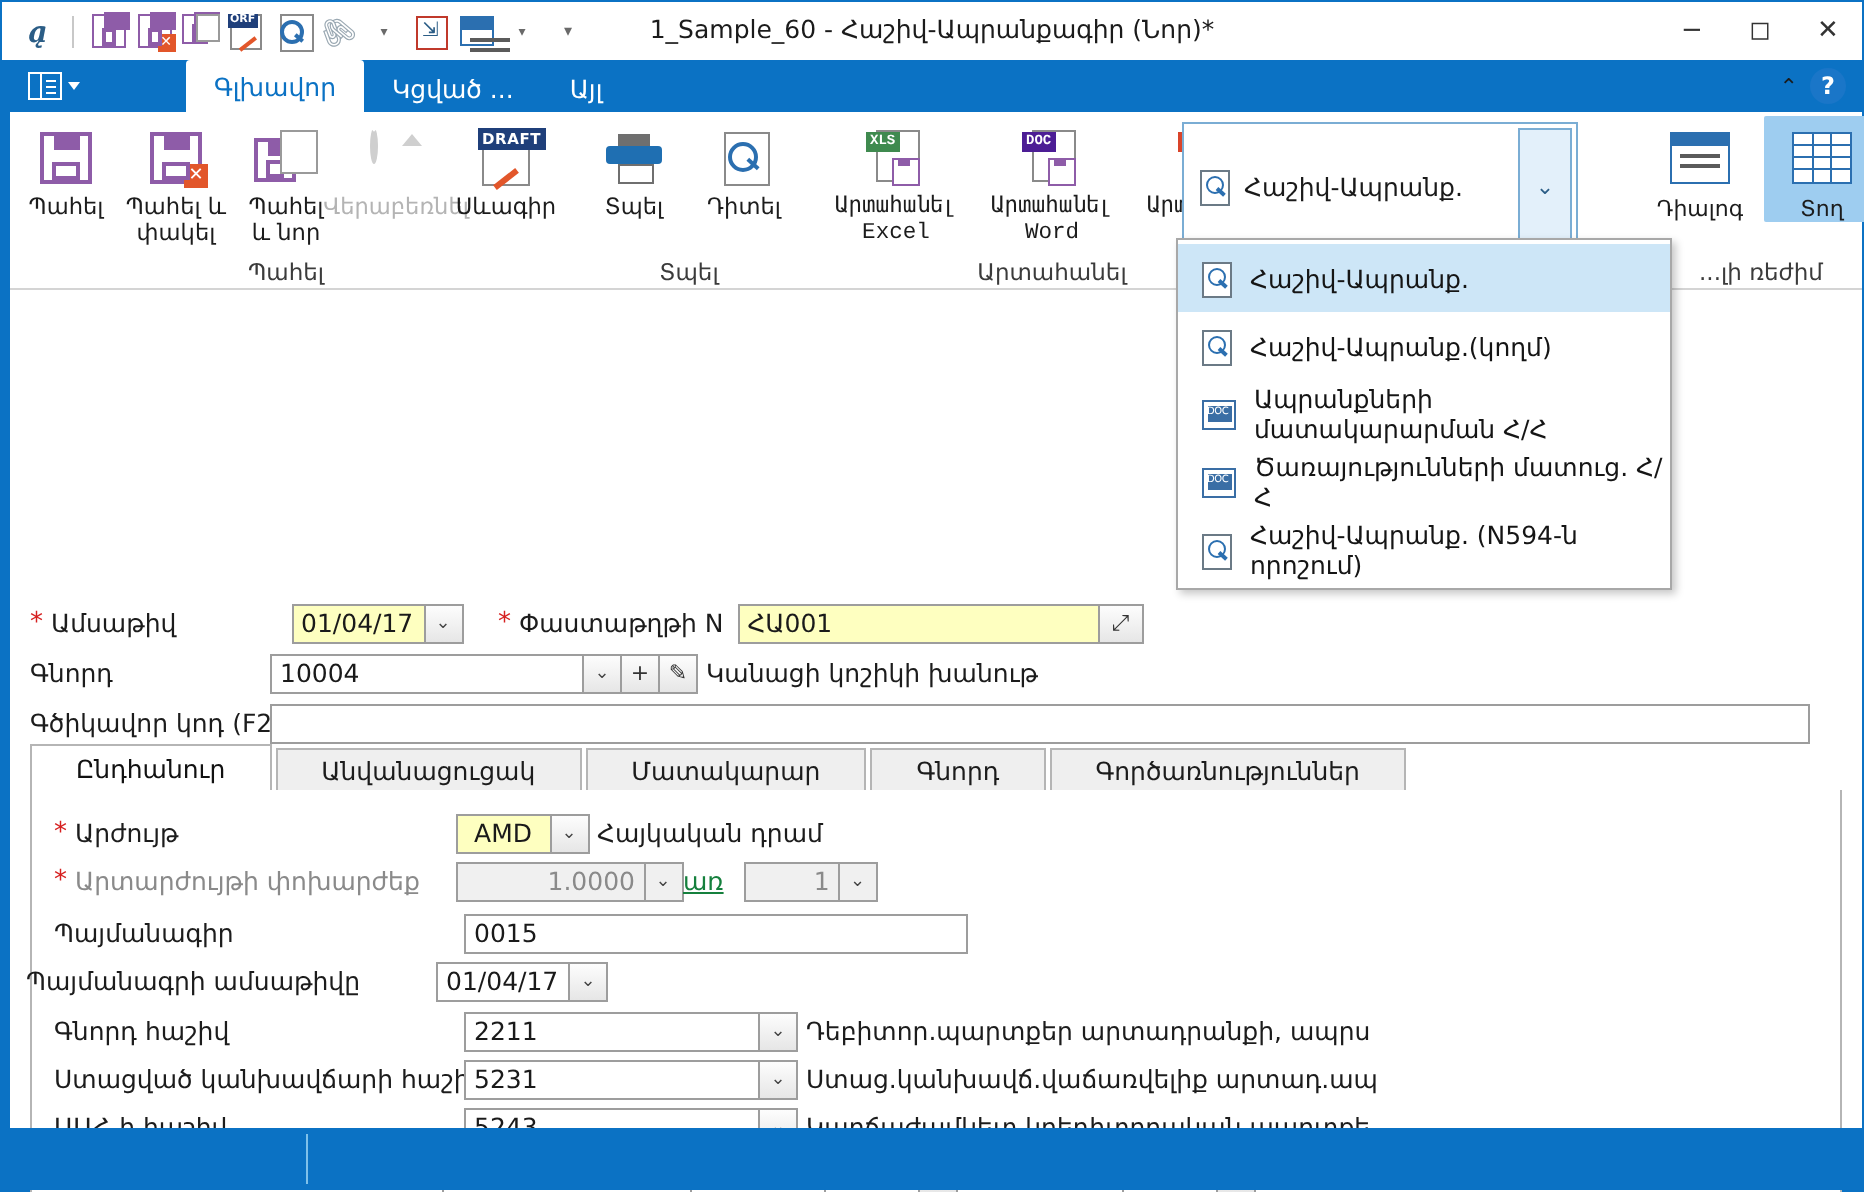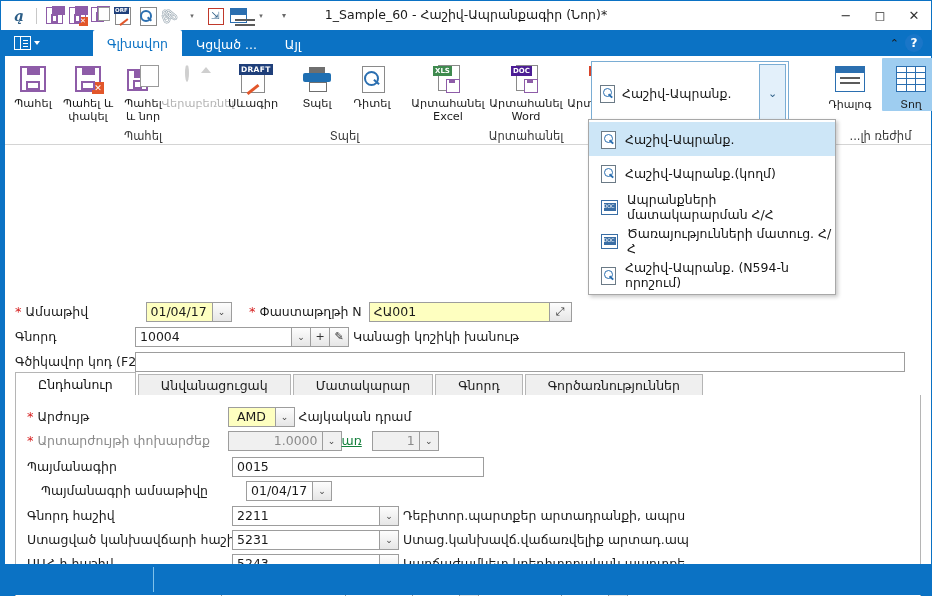--- a/index.html
+++ b/index.html
@@ -309,21 +309,21 @@
           </span>
           <span class="lab">Դիտել</span>
         </div>
       </div>
       <div class="glabel">Տպել</div>
     </div>
 
     <div class="gdiv"></div>
 
     <div class="rgroup" style="padding-left:8px;padding-right:8px;">
-      <div class="gitems" style="gap:6px;">
+      <div class="gitems" style="gap:6px;font-family:Liberation Mono, monospace;">
         <div class="bigbtn" style="width:72px;">
           <span class="glyph">
             <span class="expfile">
                 <span class="pg"></span>
               <span class="tag" style="background:#3f8a4f;">XLS</span>
                 <span class="fl"></span>
               </span>
           </span>
           <span class="lab">
             <span>Արտահանել</span><br>
@@ -451,21 +451,21 @@
       <span class="lab" style="color:#15803d;text-decoration:underline;">առ</span>
       <span class="inp gray" style="width:48px;margin-left:10px;">1</span>
       <span class="ddbtn">⌄</span>
     </div>
 
     <div class="row" style="left:26px;top:311px;">
       <span class="lab" style="width:205px;">Պայմանագիր</span>
       <span class="inp" style="width:252px;">0015</span>
     </div>
 
-    <div class="row" style="left:40px;top:335px;">
+    <div class="row" style="left:12px;top:335px;">
       <span class="lab" style="width:205px;">Պայմանագրի ամսաթիվը</span>
       <span class="inp" style="width:67px;">01/04/17</span>
       <span class="ddbtn std">⌄</span>
     </div>
 
     <div class="row" style="left:26px;top:360px;">
       <span class="lab" style="width:205px;">Գնորդ հաշիվ</span>
       <span class="inp" style="width:148px;">2211</span>
       <span class="ddbtn std">⌄</span>
       <span class="desc">Դեբիտոր.պարտքեր արտադրանքի, ապրս</span>

